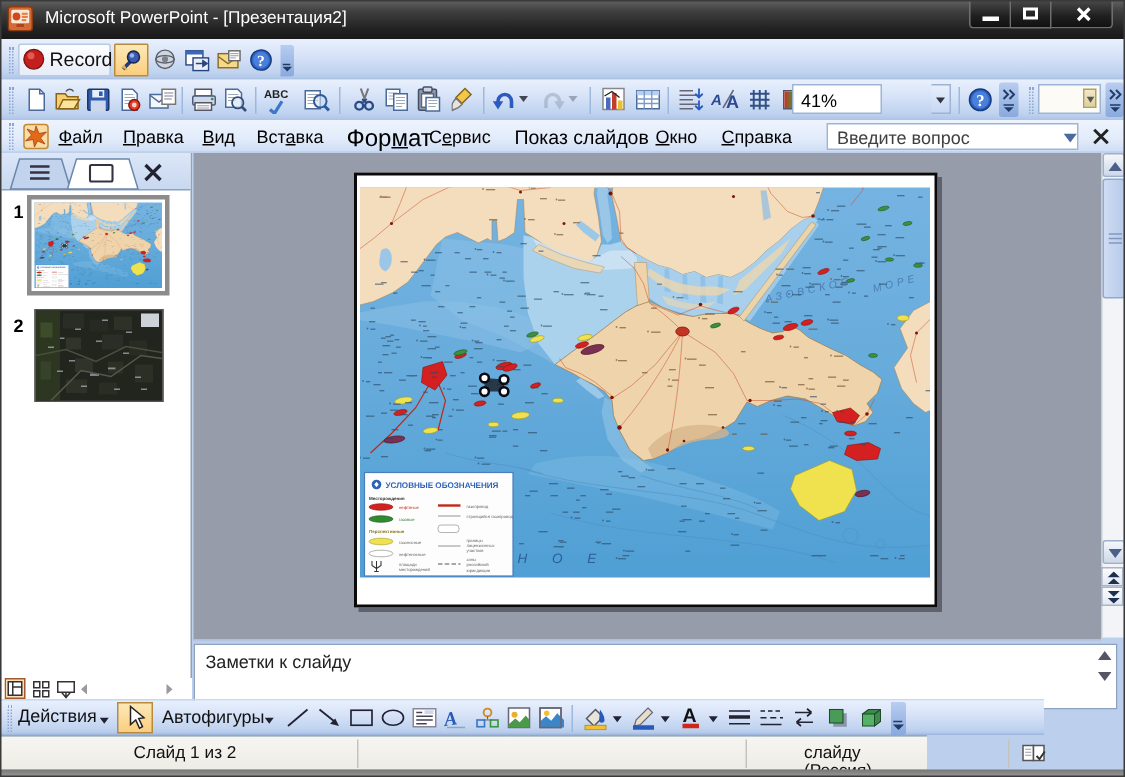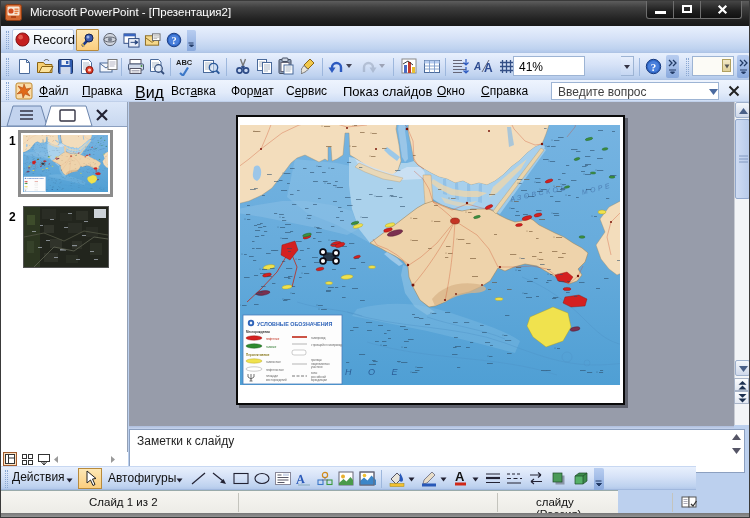--- a/index.html
+++ b/index.html
@@ -812,21 +812,21 @@
       <rect x="1.5" y="2.5" width="14" height="12" fill="#fff" stroke="#556"></rect>
       <rect x="2" y="3" width="13" height="11" fill="url(#cg)"></rect>
       <defs>
         <linearGradient id="cg" x1="0" y1="0" x2="1" y2="0">
           <stop offset="0" stop-color="#d03020"></stop>
           <stop offset="0.5" stop-color="#3c9c3c"></stop>
           <stop offset="1" stop-color="#2c50c0"></stop>
         </linearGradient>
       </defs>
     </svg>
- <div class="abs" style="left:513px;top:3px;width:72px;height:20px;background:#fff;border:1px solid #9db4d4">
+ <div class="abs" style="left:528px;top:3px;width:60px;height:20px;background:#fff;border:1px solid #9db4d4">
       <div class="abs" style="left:5px;top:3px;font-size:12px">41%</div>
     </div>
  <div class="abs" style="left:621px;top:3px;width:13px;height:20px;background:linear-gradient(#e8effc,#c6d7f2);border:1px solid #9db4d4;border-left:none">
       <svg class="abs" style="left:2px;top:7px" width="8" height="6" viewBox="0 0 8 6">
         <path d="M1 1 h6 l-3 4z" fill="#334"></path>
       </svg>
     </div>
  <div class="abs sep" style="left:639px;top:5px"></div>
  <svg class="abs" style="left:645px;top:5px" width="17" height="17" viewBox="0 0 17 17">
       <circle cx="8.5" cy="8.5" r="7.2" fill="#2f66c4" stroke="#173a80"></circle>
@@ -853,23 +853,23 @@
 </div>
 
 <div class="abs" id="row3" style="left:0;top:80px;width:750px;height:22px;background:linear-gradient(180deg,#eef4fe 0%,#e2ebfa 60%,#cfdef5 100%);border-bottom:1px solid #c0d0ea">
  <div class="abs grip" style="left:6px;top:2px"></div>
  <svg class="abs" style="left:15px;top:2px" width="18" height="18" viewBox="0 0 18 18">
       <rect x="1" y="1" width="16" height="16" rx="2" fill="#fadca8" stroke="#c08a30"></rect>
       <path d="M9 2 L11 7 L16 6 L12 10 L15 14 L10 12 L8 16 L7 11 L2 12 L6 8 L3 4 L8 6 Z" fill="#e06a1a" stroke="#a33c08" stroke-width="0.5"></path>
     </svg>
  <div class="abs" style="left:39px;top:4px;font-size:12px"><u>Ф</u>айл</div>
  <div class="abs" style="left:82px;top:4px;font-size:12px"><u>П</u>равка</div>
- <div class="abs" style="left:135px;top:4px;font-size:16px"><u>В</u>ид</div>
+ <div class="abs" style="left:135px;top:4px;font-size:12px"><u>В</u>ид</div>
  <div class="abs" style="left:171px;top:4px;font-size:12px">Вст<u>а</u>вка</div>
- <div class="abs" style="left:231px;top:4px;font-size:12px">Фор<u>м</u>ат</div>
+ <div class="abs" style="left:231px;top:4px;font-size:16px">Фор<u>м</u>ат</div>
  <div class="abs" style="left:286px;top:4px;font-size:12px">С<u>е</u>рвис</div>
  <div class="abs" style="left:343px;top:4px;font-size:13px">Показ слайдов</div>
  <div class="abs" style="left:437px;top:4px;font-size:12px"><u>О</u>кно</div>
  <div class="abs" style="left:481px;top:4px;font-size:12px"><u>С</u>правка</div>
  <div class="abs" style="left:551px;top:2px;width:168px;height:18px;background:#fff;border:1px solid #9db4d4">
   <div class="abs" style="left:6px;top:2px;font-size:12px;color:#404040">Введите вопрос</div>
   <svg class="abs" style="left:157px;top:6px" width="9" height="6" viewBox="0 0 9 6">
         <path d="M0 0 h9 l-4.5 6z" fill="#4a6aa0"></path>
       </svg>
  </div>

